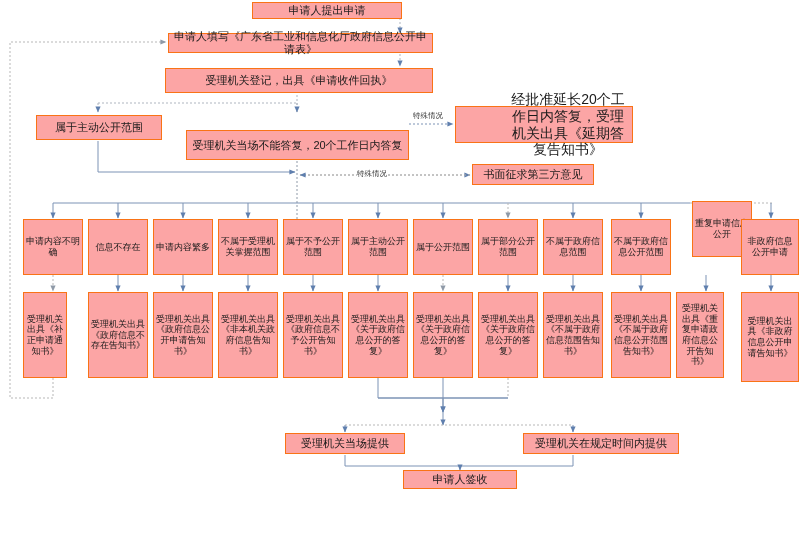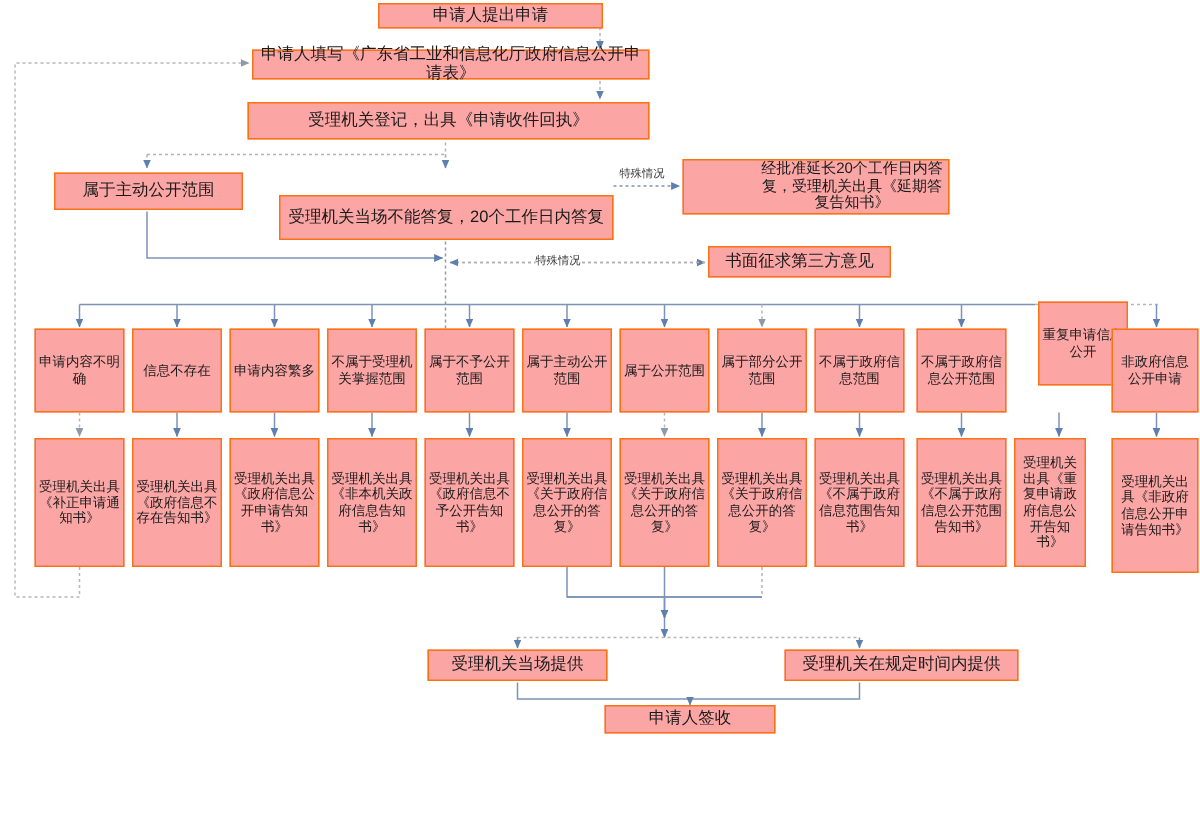--- a/index.html
+++ b/index.html
@@ -37,21 +37,21 @@
     text-align: center;
     line-height: 1.18;
     letter-spacing: 0px;
     z-index: 3;
   }
   .node span {
     display: block;
     padding: 0 2px;
   }
   .n-sm   { font-size: 9px; }
-  .n-md   { font-size: 10px; padding-left: 48px; }
+  .n-md   { font-size: 14px; padding-left: 48px; }
   .n-lg   { font-size: 11px; }
   .edge-label {
     position: absolute;
     font-size: 7.5px;
     color: #333;
     background: #ffffff;
     z-index: 4;
     white-space: nowrap;
     line-height: 1;
   }
@@ -200,21 +200,21 @@
   <div class="node n-sm" style="left:611px; top:219px; width:60px; height:56px;">
     <span>不属于政府信息公开范围</span>
   </div>
   <div class="node n-sm" style="left:676px; top:201px; width:60px; height:56px;margin-left:16px;">
     <span>重复申请信息公开</span>
   </div>
   <div class="node n-sm" style="left:741px; top:219px; width:58px; height:56px;">
     <span>非政府信息公开申请</span>
   </div>
 
-  <div class="node n-sm" style="left:23px; top:292px; width:60px; height:86px;">
+  <div class="node n-sm" style="left:23px; top:292px; width:44px; height:86px;">
     <span>受理机关出具《补正申请通知书》</span>
   </div>
   <div class="node n-sm" style="left:88px; top:292px; width:60px; height:86px;">
     <span>受理机关出具《政府信息不存在告知书》</span>
   </div>
   <div class="node n-sm" style="left:153px; top:292px; width:60px; height:86px;">
     <span>受理机关出具《政府信息公开申请告知书》</span>
   </div>
   <div class="node n-sm" style="left:218px; top:292px; width:60px; height:86px;">
     <span>受理机关出具《非本机关政府信息告知书》</span>

